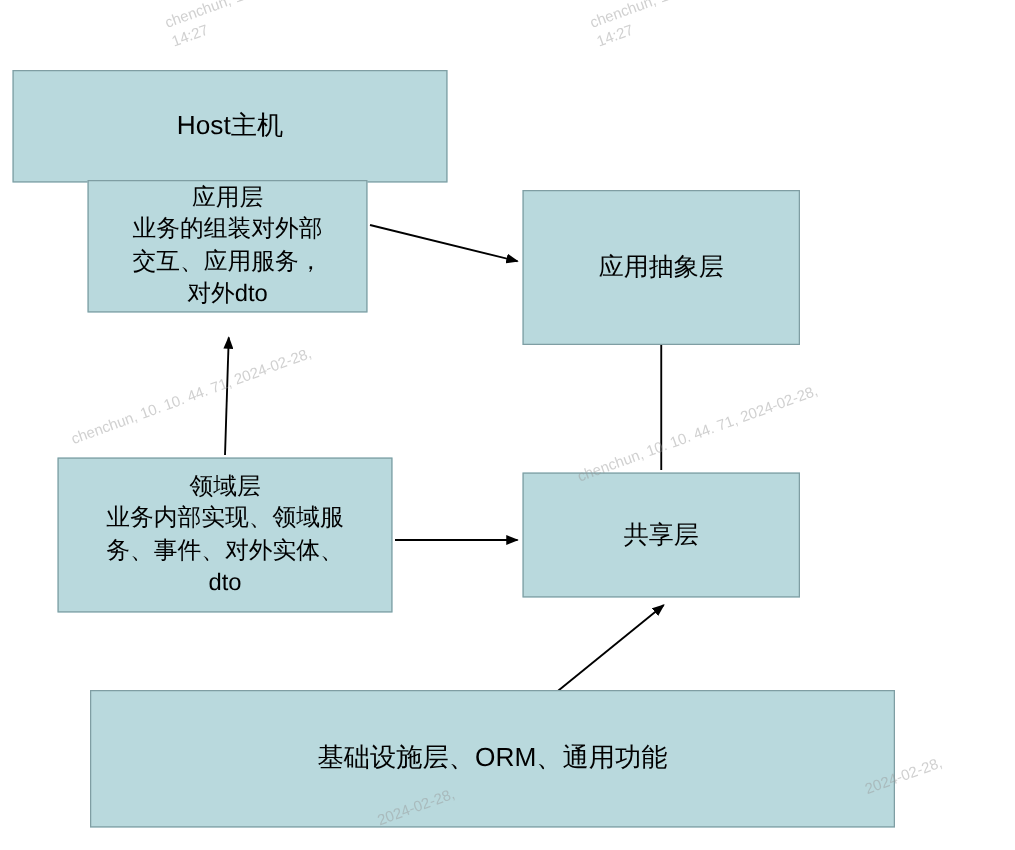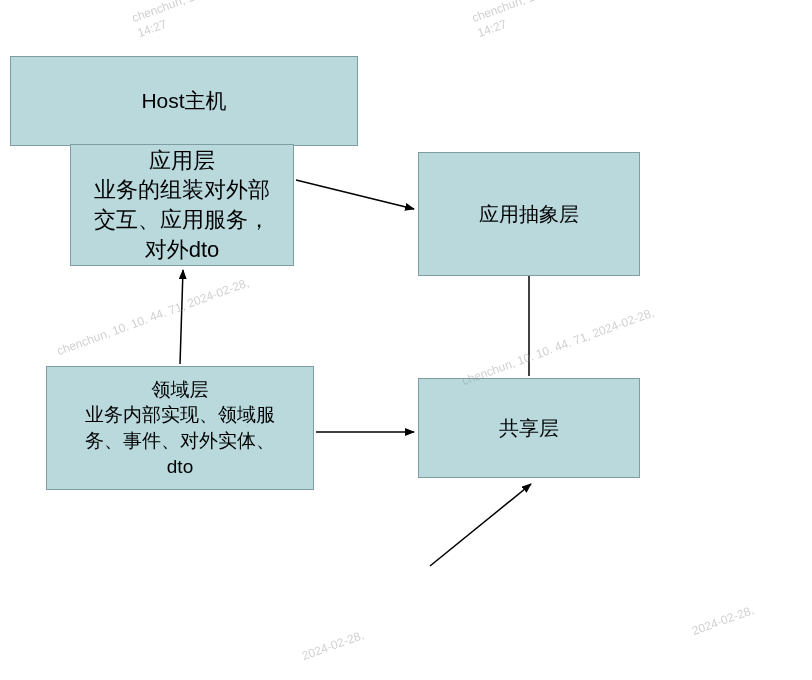--- a/index.html
+++ b/index.html
@@ -36,22 +36,22 @@
     top: 8px;
     width: 348px;
     height: 90px;
     font-size: 21px;
     margin-top: 48px;
   }
   .box.app-layer {
     left: 70px;
     top: 144px;
     width: 224px;
-    height: 122px;
-    font-size: 22px;
+    height: 106px;
+    font-size: 19px;
   }
   .box.app-abstract {
     left: 418px;
     top: 152px;
     width: 222px;
     height: 124px;
     font-size: 20px;
   }
   .box.domain-layer {
     left: 46px;
@@ -121,20 +121,21 @@
 
   <div class="box app-abstract">应用抽象层</div>
 
   <div class="box shared-layer">共享层</div>
 
   <div class="box domain-layer">领域层
 业务内部实现、领域服
 务、事件、对外实体、
 dto</div>
 
+  <div class="box infra-layer">基础设施层、ORM、通用功能</div>
 
   <div class="watermark" style="left:130px; top:12px;">chenchun, 10. 10
 14:27</div>
   <div class="watermark" style="left:470px; top:12px;">chenchun, 10. 10.
 14:27</div>
   <div class="watermark" style="left:55px; top:345px;">chenchun, 10. 10. 44. 71, 2024-02-28,</div>
   <div class="watermark" style="left:460px; top:375px;">chenchun, 10. 10. 44. 71, 2024-02-28,</div>
   <div class="watermark" style="left:300px; top:650px;">2024-02-28,</div>
   <div class="watermark" style="left:690px; top:625px;">2024-02-28,</div>
 

